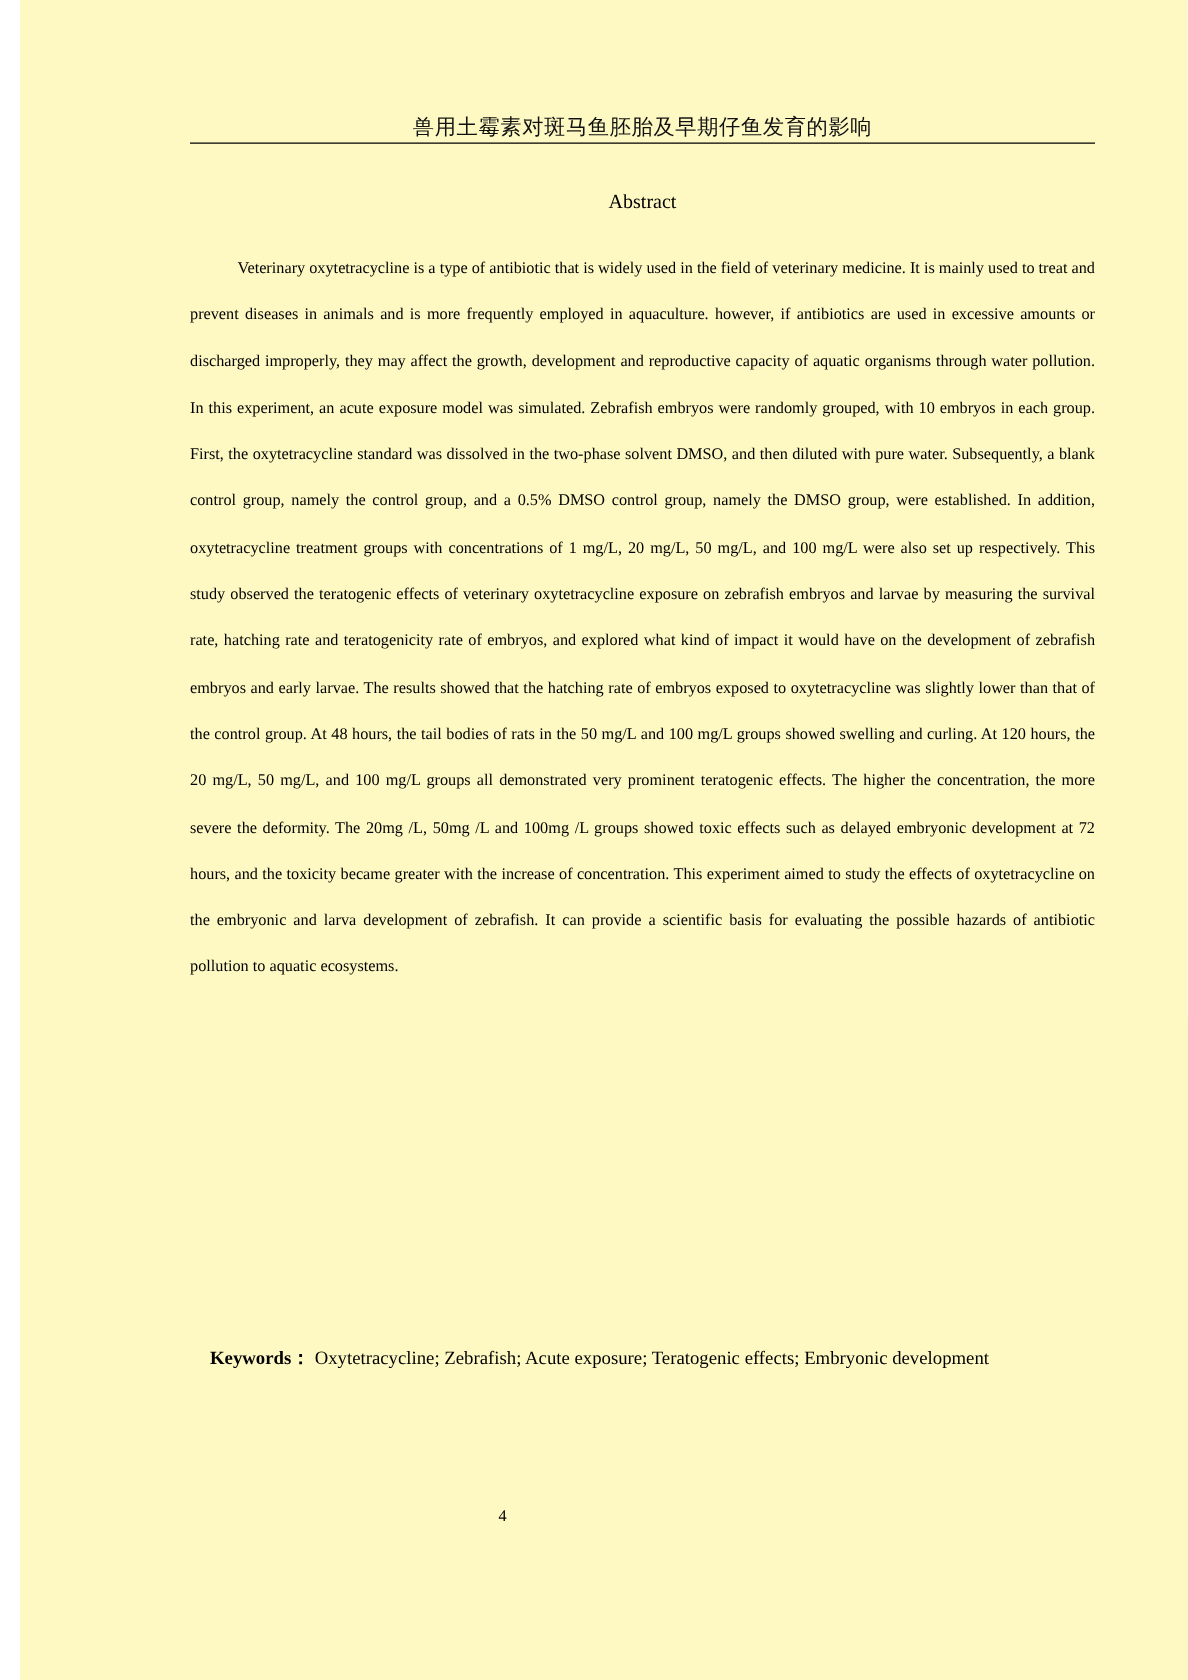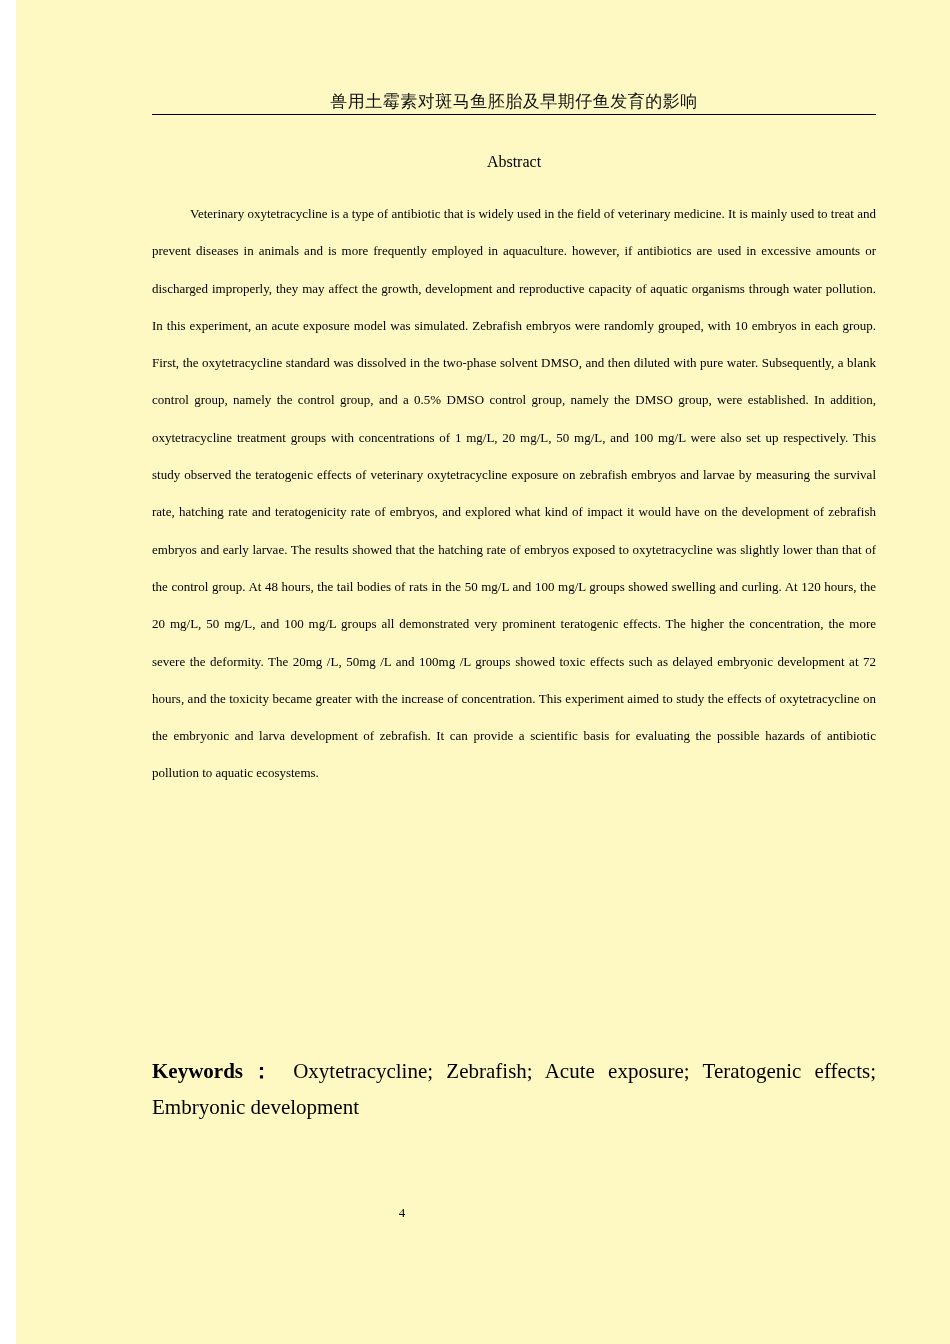--- a/index.html
+++ b/index.html
@@ -61,24 +61,24 @@
       line-height: 37.3px;
       text-align: justify;
       text-indent: 38px;
       margin: 0;
     }
     .keywords {
       position: absolute;
       left: 136px;
       top: 1053px;
       width: 724px;
-      font-size: 21px;
+      font-size: 15px;
       line-height: 36px;
       text-align: justify;
-      margin: 0;
+      margin: 16px;
     }
     .keywords-label {
       font-weight: bold;
     }
     .page-number {
       position: absolute;
       left: 376px;
       top: 1204px;
       width: 20px;
       text-align: center;

